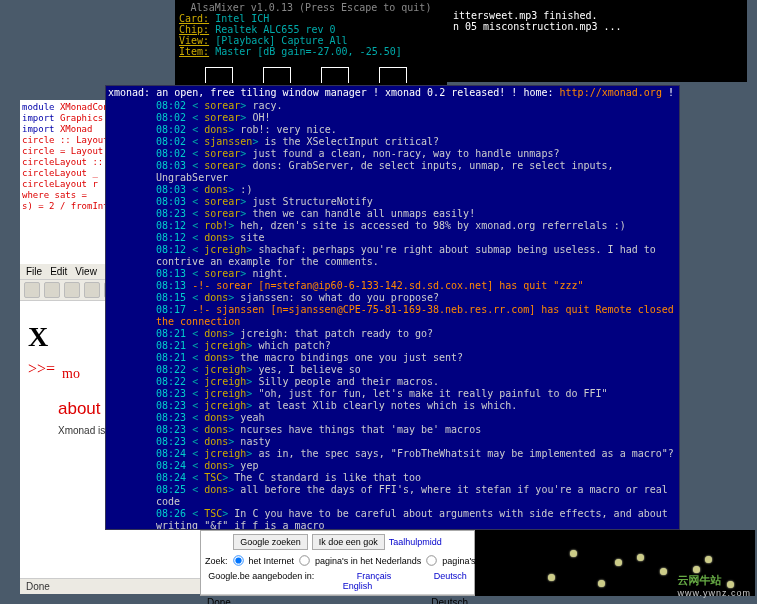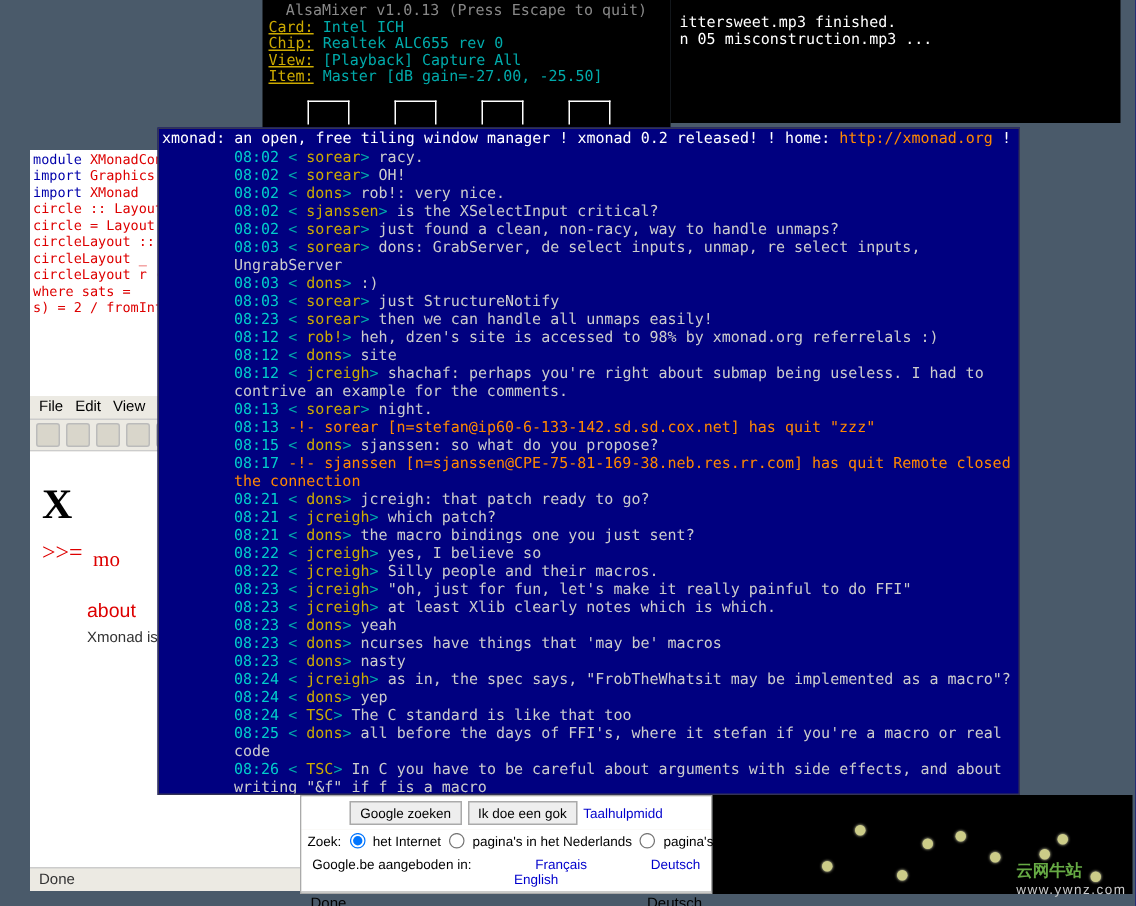--- a/index.html
+++ b/index.html
@@ -47,21 +47,21 @@
     font-family: sans-serif;
   }
   #browser .menubar { display:flex; gap:8px; padding:2px 6px; font-size:10px; background:#eceae3; border-bottom:1px solid #ccc;}
   #browser .toolbar { display:flex; gap:4px; padding:2px 4px; align-items:center; border-bottom:1px solid #ccc;}
   #browser .tb-btn { width:16px; height:16px; background:#d9d6cb; border:1px solid #bbb; border-radius:2px;}
   #browser .page { flex:1; background:#fff; display:flex; flex-direction:column; align-items:flex-start; padding:20px 8px; }
   #browser .logo { font-family:serif; font-size:28px; }
   #browser .logo .x { color:#000; font-weight:bold; }
   #browser .logo .lam { color:#d00; font-size:16px; vertical-align:4px; }
   #browser .logo .mon { color:#d00; font-size:14px; }
-  #browser .tabs { display:flex; gap:20px; margin-top:14px; margin-left:30px; font-size:13px;}
+  #browser .tabs { display:flex; gap:20px; margin-top:14px; margin-left:30px; font-size:17px;}
   #browser .tabs span { color:#d00; }
   #browser .sub { margin:6px 0 0 30px; font-size:10px; color:#333; }
   #browser .status { border-top:1px solid #ccc; padding:2px 6px; font-size:10px; color:#333;}
   
   #gbrowser {
     left: 200px; top: 530px; width: 275px; height: 66px;
     background:#eceae3; font-family:sans-serif;
     border:1px solid #aaa; display:flex; flex-direction:column;
   }
   #gbrowser .search { display:flex; gap:4px; padding:3px; justify-content:center; background:#fff;}

